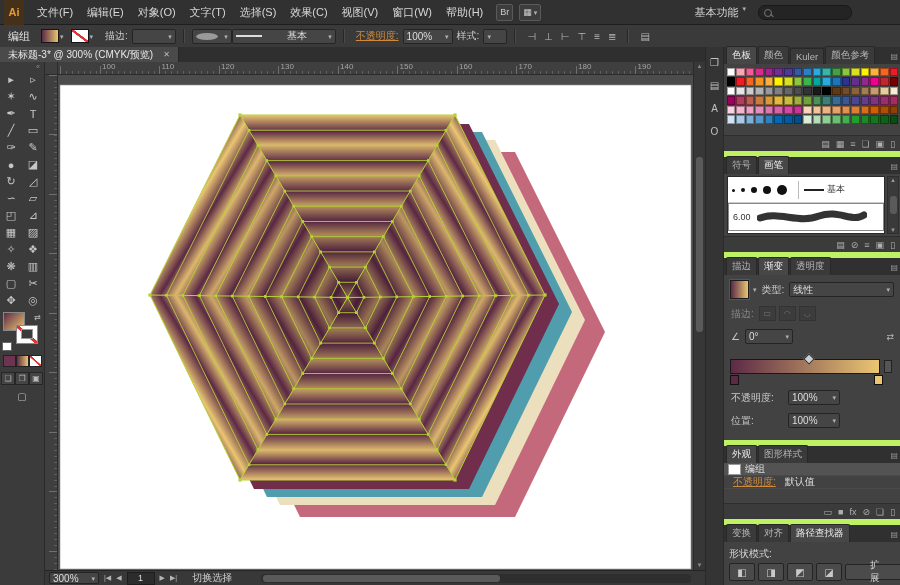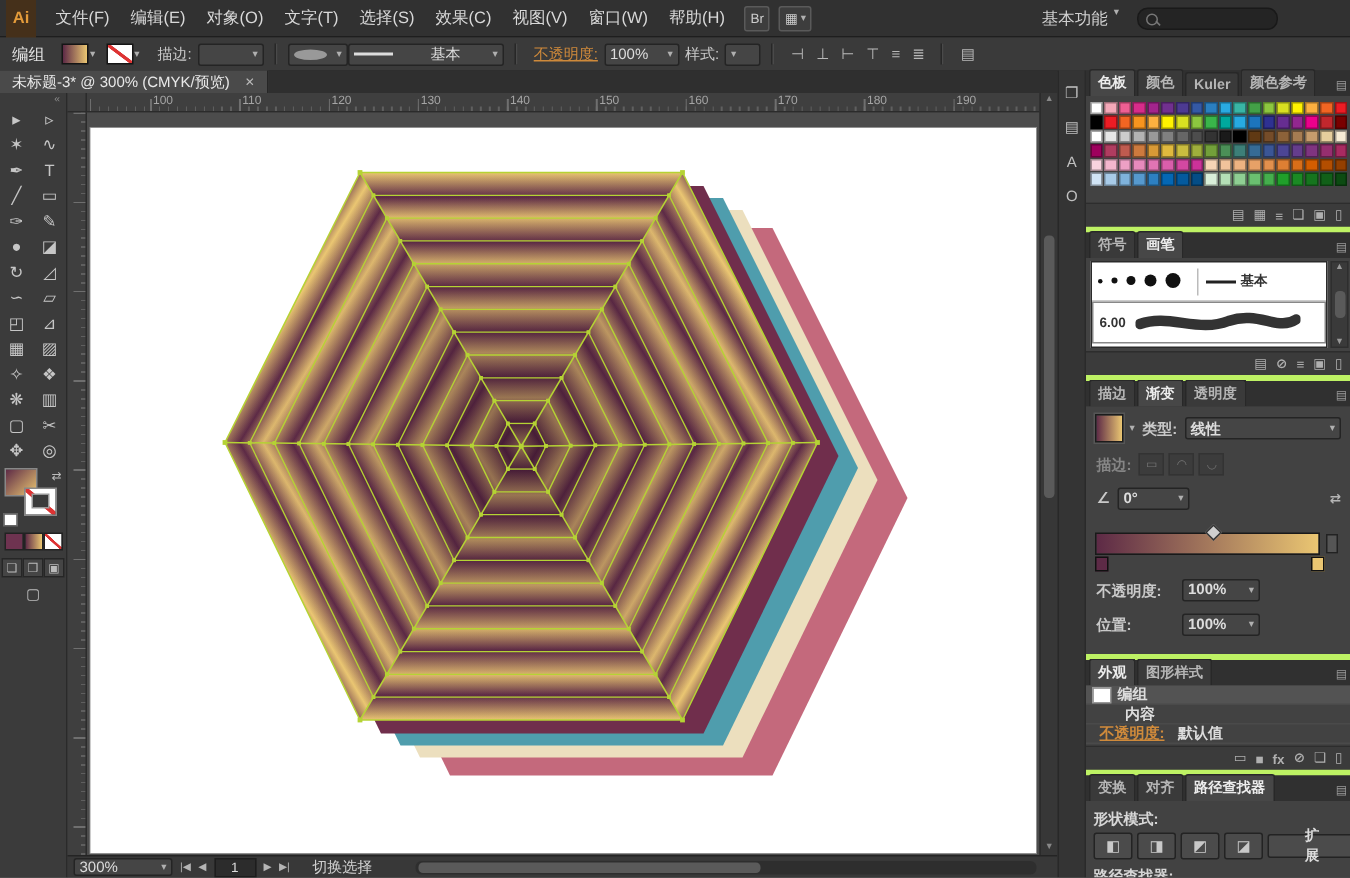--- a/index.html
+++ b/index.html
@@ -26,21 +26,21 @@
               border-bottom:1px solid #252525;display:flex;align-items:center;}
   #ctx{font-size:11px;color:#e2e2e2;margin:0 12px 0 8px;}
   .swatch-wrap{display:flex;align-items:center;margin-right:8px;gap:2px;}
   .sw{width:16px;height:12px;outline:1px solid #151515;display:inline-block;}
   .none-swatch{background:linear-gradient(to top right,#fff 43%,#d33 45%,#d33 55%,#fff 57%);}
   .cb-label{font-size:10px;color:#c9c9c9;margin:0 4px;white-space:nowrap;}
   .cb-link{font-size:10px;color:#cf8a3b;text-decoration:underline;margin:0 4px;white-space:nowrap;}
   .dd{height:15px;background:#454545;border:1px solid #242424;border-radius:2px;display:inline-flex;
       align-items:center;justify-content:space-between;padding:0 3px;font-size:10px;color:#ddd;gap:3px;
       box-sizing:border-box;white-space:nowrap;}
-  .w24{width:24px;}.w40{width:40px;}.w44{width:44px;}.w46{width:66px;}.w48{width:48px;}
+  .w24{width:24px;}.w40{width:40px;}.w44{width:44px;}.w46{width:50px;}.w48{width:48px;}
   .w50{width:50px;}.w52{width:52px;}.w104{width:104px;}
   .sep{width:1px;height:14px;background:#272727;border-right:1px solid #4a4a4a;margin:0 7px;}
   .cb-icon{font-size:10px;color:#b8b8b8;padding:0 4px;}
   .profile-shape{width:22px;height:7px;background:#999;border-radius:50%;}
   .brush-line{width:26px;height:2px;background:#ddd;margin-right:4px;}
   
   #tabbar{position:absolute;left:0;top:47px;width:705px;height:15px;background:#2f2f2f;
           border-bottom:1px solid #404040;}
   #doctab{position:absolute;left:0;top:0;height:15px;background:#4a4a4a;border-right:1px solid #262626;
           display:flex;align-items:center;padding:0 8px;gap:10px;}
@@ -100,21 +100,21 @@
   #hscroll{flex:1;height:9px;background:#2e2e2e;border-radius:4px;margin:0 14px 0 24px;position:relative;}
   #hthumb{position:absolute;left:2px;top:1px;width:55%;height:7px;background:#5a5a5a;border-radius:3px;}
   
   #dock{position:absolute;left:705px;top:47px;width:195px;height:538px;background:#383838;
         border-left:1px solid #282828;box-sizing:border-box;}
   #icon-strip{position:absolute;left:0;top:0;width:18px;height:538px;background:#343434;
               border-right:1px solid #2a2a2a;display:flex;flex-direction:column;align-items:center;
               padding-top:10px;gap:12px;box-sizing:border-box;}
   .strip-icon{font-size:10px;color:#c0c0c0;}
   #panels{position:absolute;left:18px;top:0;width:177px;bottom:0;}
-  .panel{border-bottom:4px solid #bef264;font-weight:bold;}
+  .panel{border-bottom:6px solid #bef264;}
   .phead{position:relative;height:17px;background:#303030;display:flex;align-items:flex-end;}
   .ptabs{display:flex;gap:1px;padding:2px 0 0 2px;align-items:flex-end;}
   .ptab{font-size:9.5px;color:#b5b5b5;padding:2px 5px;background:#3a3a3a;border:1px solid #282828;
         border-bottom:none;border-radius:2px 2px 0 0;white-space:nowrap;}
   .ptab.active{background:#474747;color:#ececec;}
   .pmenu{position:absolute;right:3px;top:5px;font-size:8px;color:#9a9a9a;}
   .pbody{background:#424242;position:relative;}
   .pfoot{height:15px;background:#3b3b3b;border-top:1px solid #2d2d2d;display:flex;align-items:center;
          gap:6px;padding:0 6px;justify-content:flex-end;}
   .pf-icon{font-size:9px;color:#b0b0b0;}
@@ -886,23 +886,20 @@
               <span class="ptab active">外观</span>
               <span class="ptab">图形样式</span>
             </div>
           <span class="pmenu">▤</span>
         </div>
         <div class="pbody" id="ap-body">
           <div class="ap-row sel">
             <span class="ap-thumb"></span>
             <span>编组</span>
           </div>
-          <div class="ap-row indent">
-            <span>内容</span>
-          </div>
           <div class="ap-row">
             <span class="cb-link">不透明度:</span>
             <span>默认值</span>
           </div>
         </div>
         <div class="pfoot">
             <span class="pf-icon">▭</span>
             <span class="pf-icon">■</span>
             <span class="pf-icon">fx</span>
             <span class="pf-icon">⊘</span>

